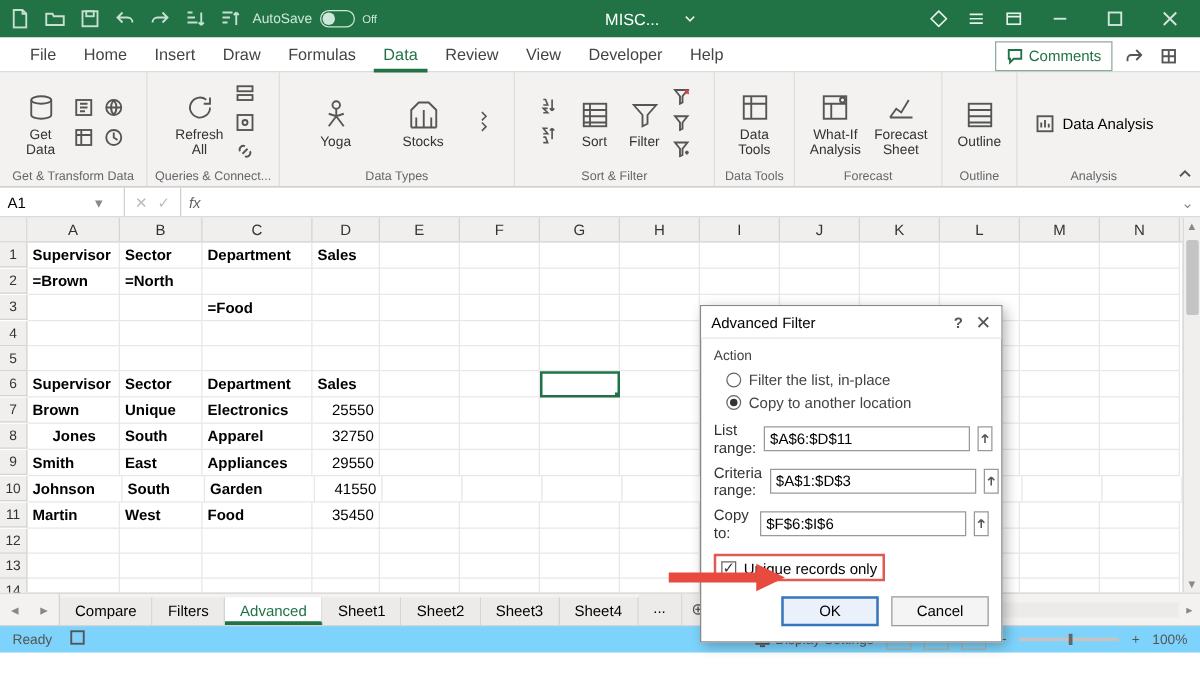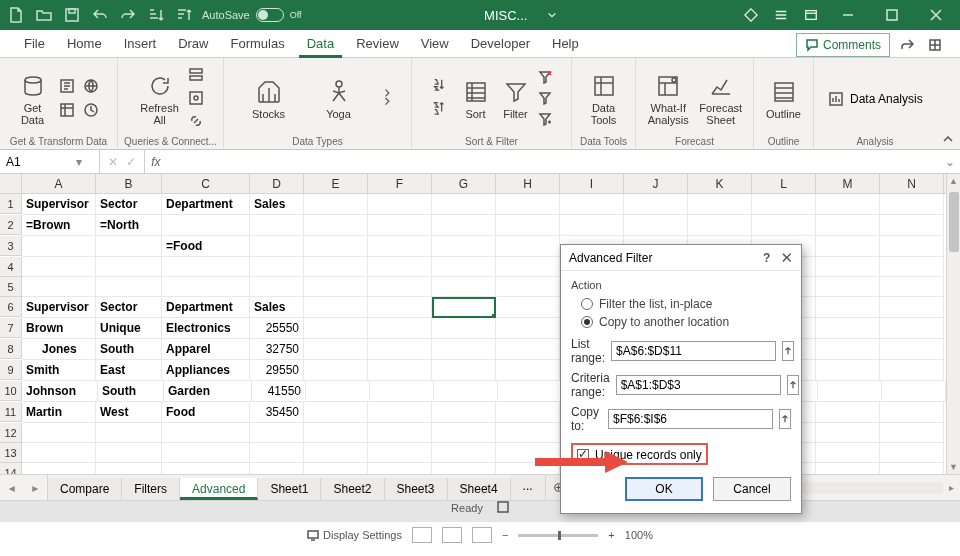--- a/index.html
+++ b/index.html
@@ -76,21 +76,21 @@
   .sheettabs { display:flex; align-items:flex-end; }
   .stab { padding:4px 12px; font-size:12px; border-right:1px solid #d4d4d4; background:#ecebea; cursor:pointer; }
   .stab.active { background:#fff; border-bottom:3px solid #217346; color:#217346; padding-bottom:1px; font-weight:500;}
   .stab.add { padding:4px 8px; width:26px; display:flex; align-items:center; justify-content:center;}
   .sheetbar .hscroll { flex:1; display:flex; align-items:center; padding:0 6px; gap:6px; }
   .sheetbar .hscroll .track { flex:1; height:12px; background:#ecebea; position:relative; }
   .sheetbar .hscroll .track .thumb { position:absolute; left:0; width:120px; height:100%; background:#c4c4c4;}
   .sheetbar .hscroll .arr { color:#888; font-size:10px;}
 
   
-  .status { height:22px; background:#e5e5e5; border-top:1px solid #d4d4d4; display:flex; align-items:center; padding:0 10px; gap:12px; font-size:11px; color:#555; justify-content:space-between;flex-direction:column; }
+  .status { height:22px; background:#7dd3fc; border-top:1px solid #d4d4d4; display:flex; align-items:center; padding:0 10px; gap:12px; font-size:11px; color:#555; justify-content:space-between; }
   .status-right { display:flex; align-items:center; gap:10px;}
   .viewbtn { width:20px; height:16px; border:1px solid #b0b0b0; }
   .zoomslider { width:80px; height:3px; background:#c4c4c4; position:relative;}
   .zoomslider::after { content:""; position:absolute; left:50%; top:-3px; width:3px; height:9px; background:#666;}
 
   
   .dialog { position:absolute; left:560px; top:244px; width:242px; background:#fff; border:1px solid #888; box-shadow:3px 3px 10px rgba(0,0,0,.3); font-size:12px;}
   .dlg-title { height:26px; display:flex; align-items:center; justify-content:space-between; padding:0 8px; background:#fff; border-bottom:1px solid #e6e6e6; }
   .dlg-title .r { display:flex; align-items:center; gap:10px; color:#555;}
   .dlg-body { padding:8px 10px 12px; }
@@ -308,34 +308,34 @@
       </div>
     </div>
     <div class="rgroup-label">Queries &amp; Connect...</div>
   </div>
 
   <div class="rgroup" style="width:188px;">
     <div class="rgroup-body" style="gap:18px;">
       <div class="bigbtn" style="width:52px;">
         <div class="ico">
             <svg viewBox="0 0 28 28" width="28">
+              <circle cx="14" cy="6" r="3"></circle>
+              <path d="M14 9v6M14 15l-6 8M14 15l6 8M8 13l6 2 6-2"></path>
+            </svg>
+          </div>
+        <span>Yoga</span>
+      </div>
+      <div class="bigbtn" style="width:52px;">
+        <div class="ico">
+            <svg viewBox="0 0 28 28" width="28">
               <path d="M4 24h20M4 24V10l6-6h8l6 6v14"></path>
               <path d="M8 24v-8M14 24V10M20 24v-8"></path>
             </svg>
           </div>
         <span>Stocks</span>
-      </div>
-      <div class="bigbtn" style="width:52px;">
-        <div class="ico">
-            <svg viewBox="0 0 28 28" width="28">
-              <circle cx="14" cy="6" r="3"></circle>
-              <path d="M14 9v6M14 15l-6 8M14 15l6 8M8 13l6 2 6-2"></path>
-            </svg>
-          </div>
-        <span>Yoga</span>
       </div>
       <div style="align-self:center;"><svg viewBox="0 0 12 24" width="10">
             <path d="M3 4l4 4-4 4M3 14l4 4-4 4" transform="translate(0,-2)"></path>
           </svg></div>
     </div>
     <div class="rgroup-label">Data Types</div>
   </div>
 
   <div class="rgroup" style="width:160px;">
     <div class="rgroup-body" style="gap:4px;">

